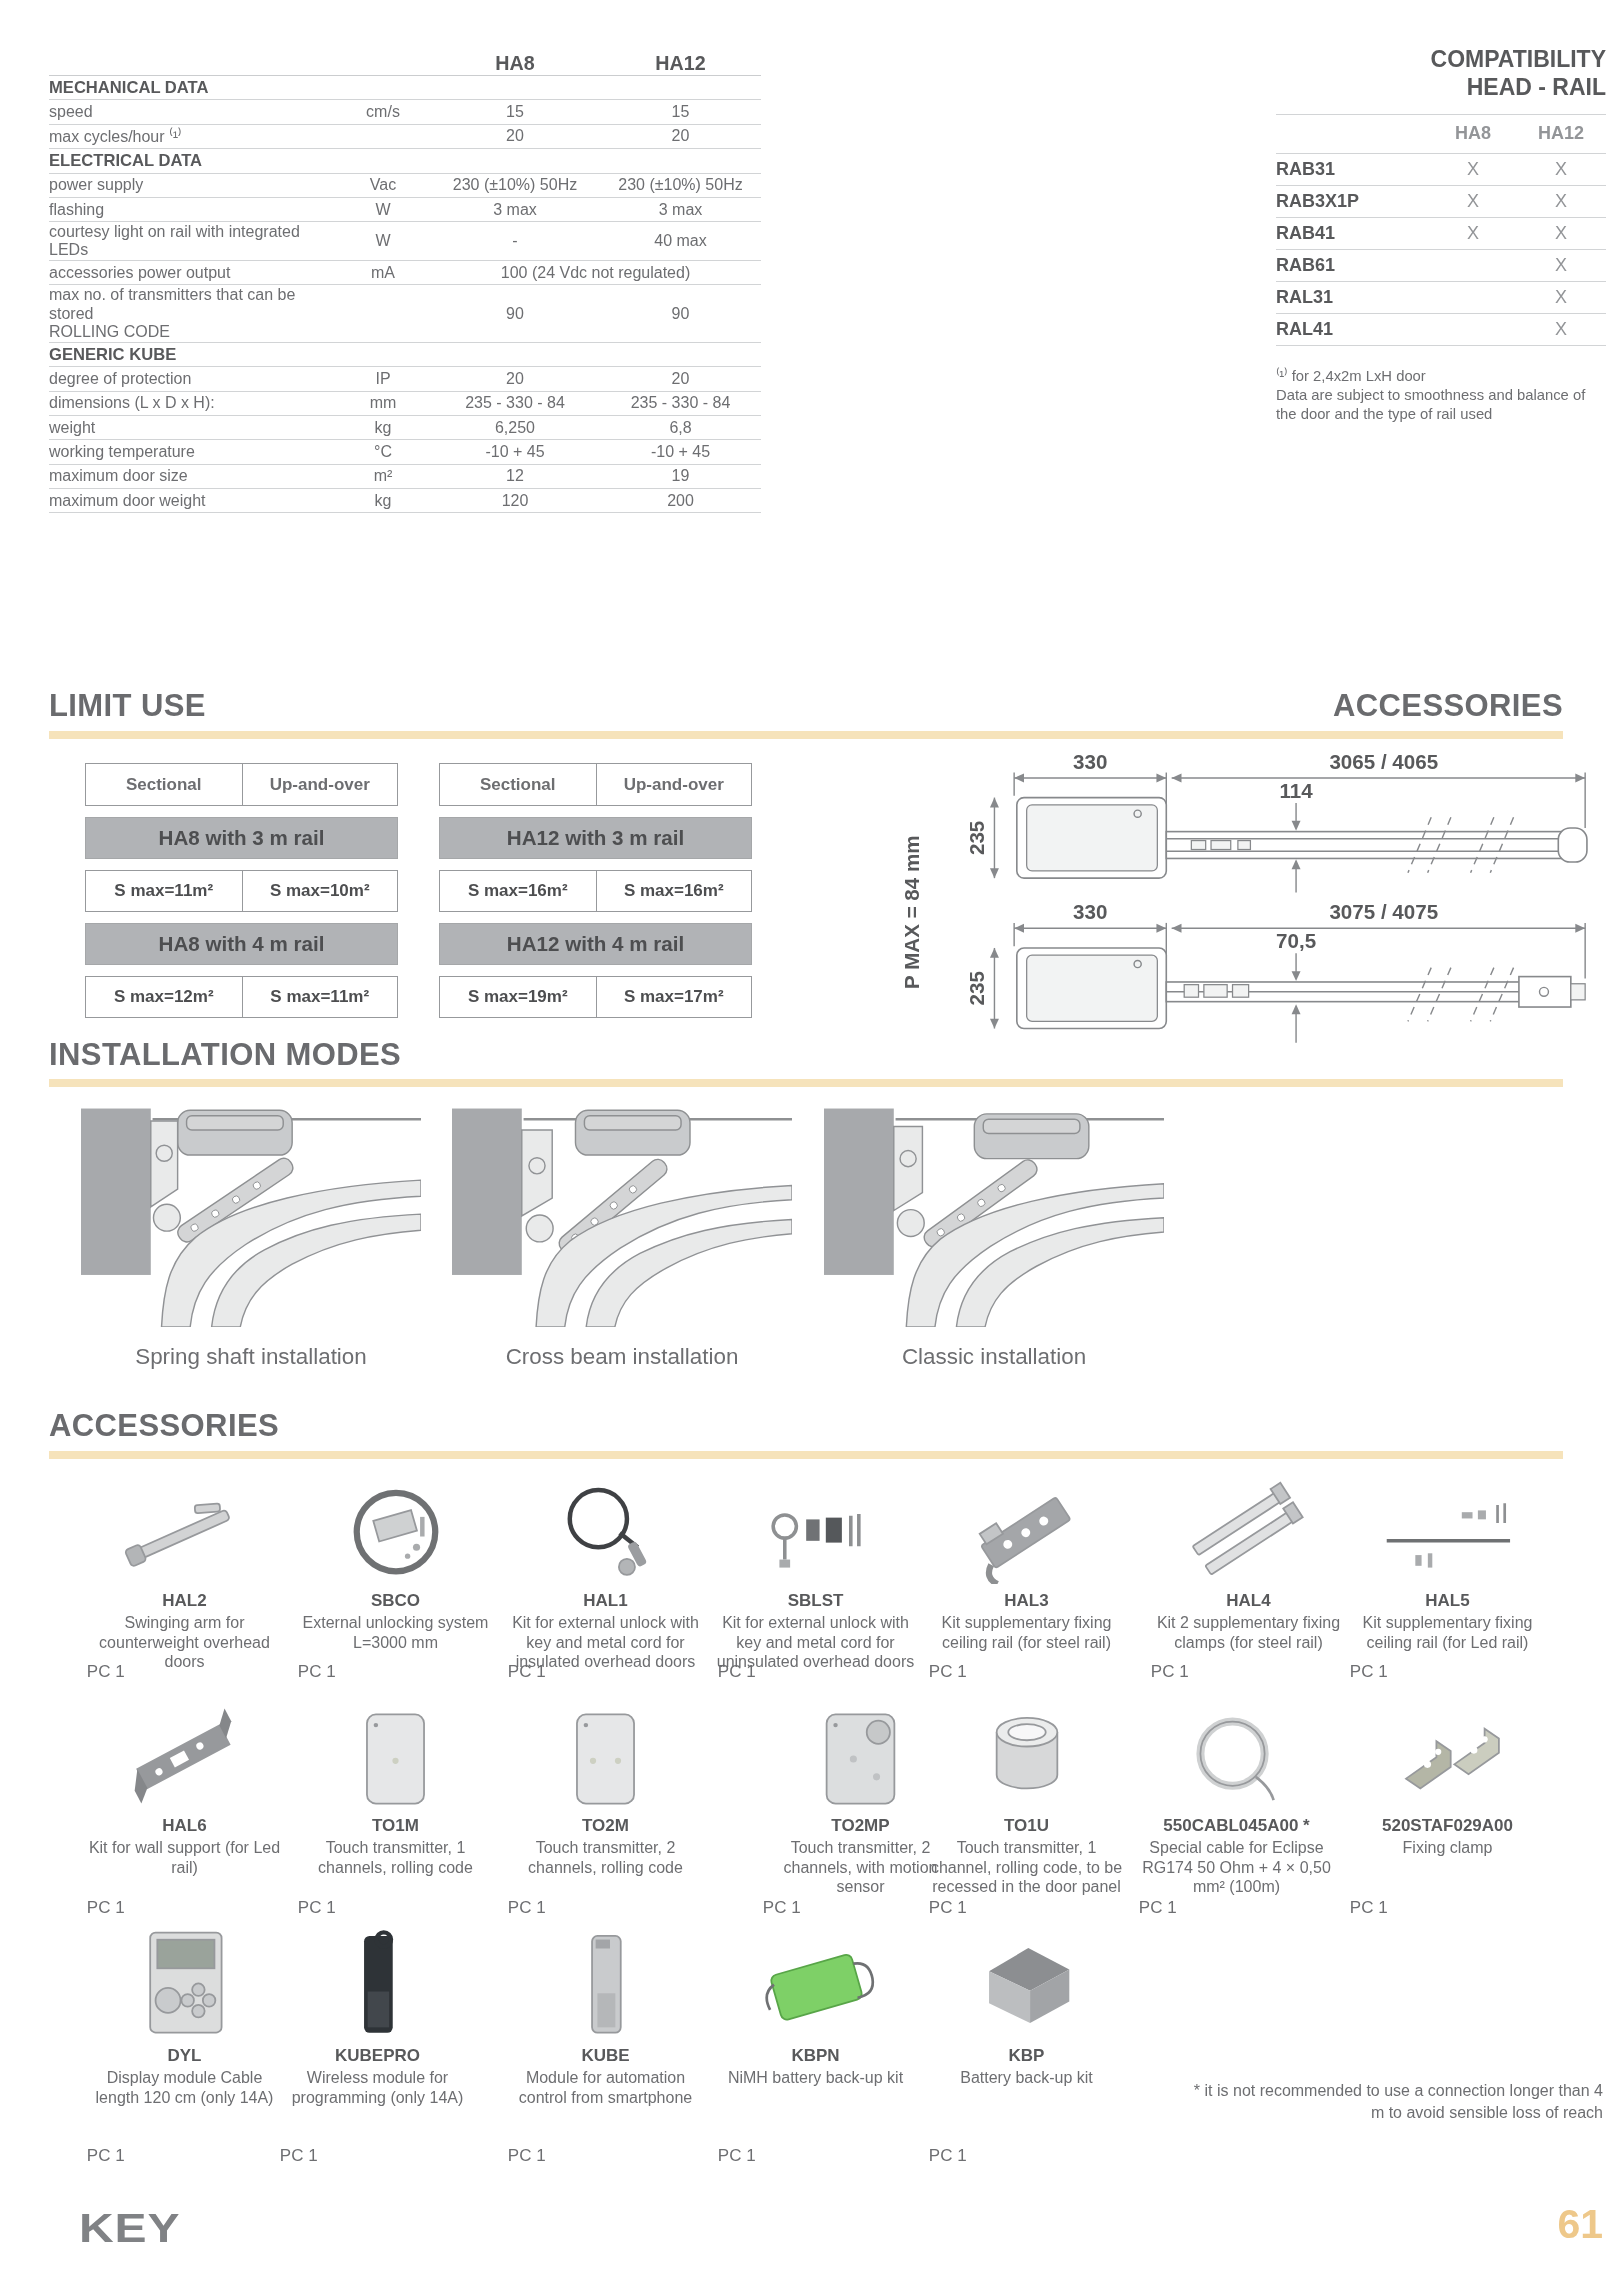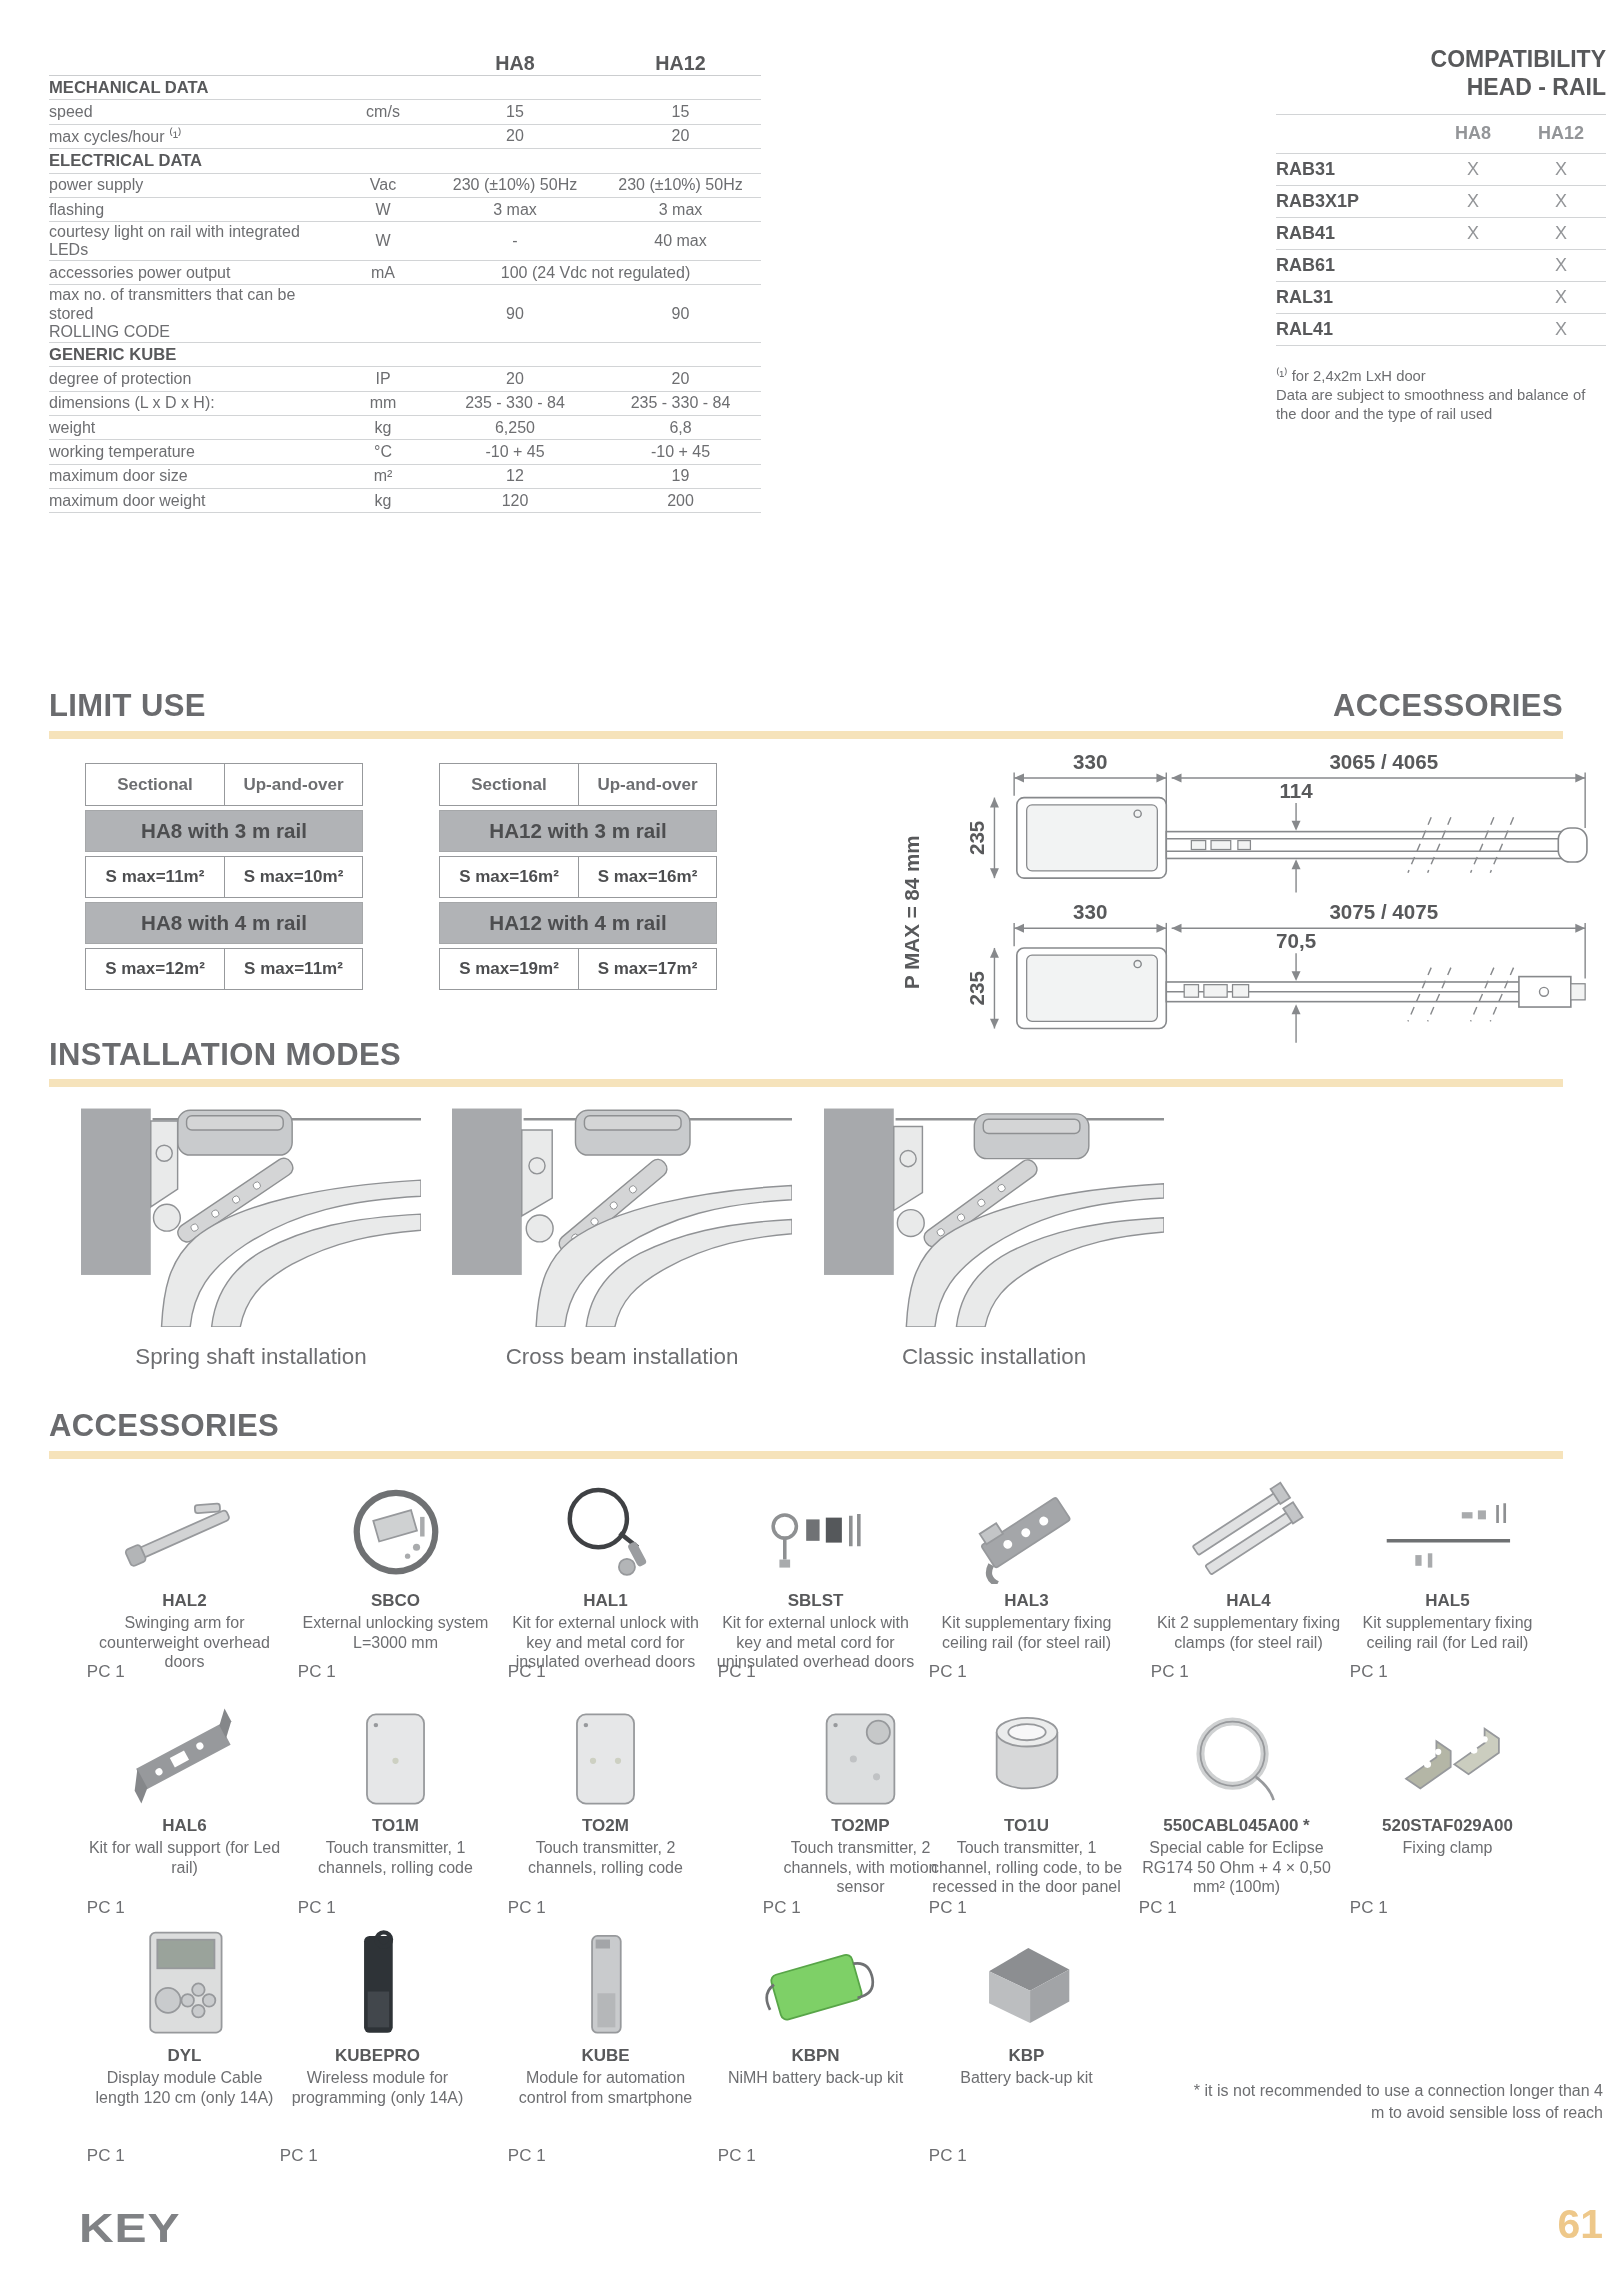--- a/index.html
+++ b/index.html
@@ -26,21 +26,21 @@
   .compat-row.hdr{border-top:1.8px solid #d2d4d6;height:38px;font-weight:bold;color:#58595b;font-size:19px;}
   .compat-row .mdl{font-weight:bold;color:#58595b;font-size:18px;}
   .compat-row .x{text-align:center;color:#939598;font-size:18px;}
   .compat-note{margin-top:21.5px;font-size:14.8px;line-height:19px;color:#6d6e71;}
 
   
   .sec-title{position:absolute;font-size:31px;font-weight:bold;color:#6a6b6e;letter-spacing:0.4px;}
   .bar{position:absolute;left:49px;width:1514px;height:8px;background:#f6e3bb;}
 
   
-  .lu{position:absolute;top:763px;width:278px;display:flex;flex-direction:column;gap:4px;text-align:center;}
+  .lu{position:absolute;top:763px;width:313px;display:flex;flex-direction:column;gap:11px;text-align:center;}
   .lu-head,.lu-vals{display:grid;grid-template-columns:1fr 1fr;border:0.9px solid #97999c;}
   .lu-head > div{padding:10.7px 0;font-size:17px;font-weight:bold;color:#6d6e71;}
   .lu-vals > div{padding:9.9px 0;font-size:17px;font-weight:bold;color:#4d4e50;}
   .lu-head > div + div,.lu-vals > div + div{border-left:0.9px solid #97999c;}
   .lu-band{background:#b1b3b6;border:0.9px solid #a5a7a9;color:#4d4e50;
            font-size:20.6px;font-weight:bold;padding:8px 0;}
 
   
   .dims-svg{position:absolute;left:896px;top:742px;}
   .dl{stroke:#87898c;stroke-width:1.6;fill:none;}

